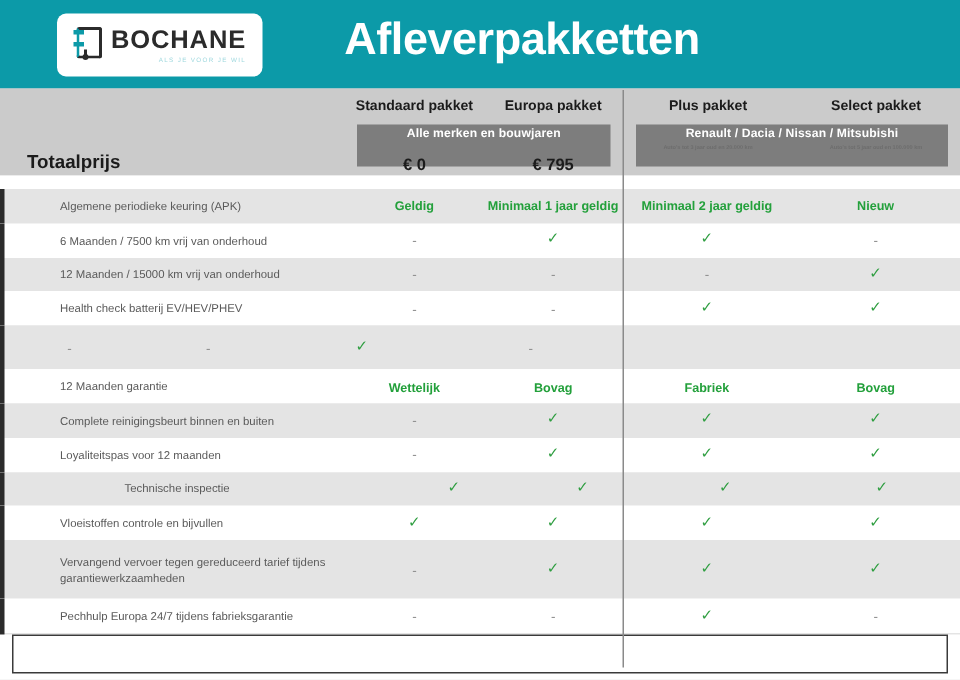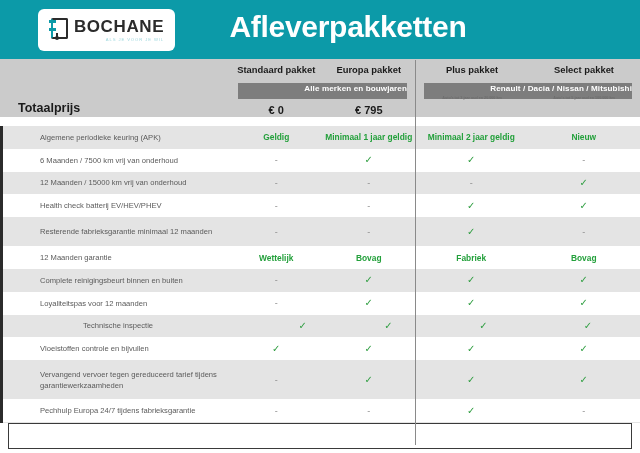--- a/index.html
+++ b/index.html
@@ -71,23 +71,23 @@
     font-size:12.5px;font-weight:bold;color:#1b1b1b;
   }
 
   
   .grp{position:absolute;top:59px;height:58px;}
   .grp-titles{position:absolute;top:5px;width:100%;display:flex;}
   .grp-title{
     flex:1;text-align:center;font-size:9.4px;font-weight:bold;color:#1b1b1b;
   }
   .grp-badge{
-    position:absolute;top:24px;left:8px;right:8px;height:16px;
+    position:absolute;top:24px;left:8px;right:8px;height:28px;
     background:#7d7d7d;color:#ffffff;
-    font-size:8.1px;font-weight:bold;text-align:right;line-height:12px;
+    font-size:8.1px;font-weight:bold;text-align:center;line-height:12px;
     letter-spacing:0.1px;
   }
   .grp-subs{position:absolute;top:37px;width:100%;display:flex;}
   .grp-sub{flex:1;text-align:center;font-size:3.7px;color:#6d6d6d;font-weight:bold;}
   .grp-prices{position:absolute;top:45px;width:100%;display:flex;}
   .grp-price{flex:1;text-align:center;font-size:11px;font-weight:bold;color:#1b1b1b;}
 
   
   .tbody{position:absolute;left:0;top:126px;width:640px;}
   .row{
@@ -228,21 +228,20 @@
           <div class="cell-val dash">-</div>
           <div class="cell-val dash">-</div>
         </div>
         <div class="col-gap-right">
           <div class="cell-val check">✓</div>
           <div class="cell-val check">✓</div>
         </div>
       </div>
       <div class="row odd" style="height: 29px;">
         <div class="tick-left"></div>
-        <div class="cell-label">Resterende fabrieksgarantie minimaal 12 maanden</div>
         <div class="col-gap-left">
           <div class="cell-val dash">-</div>
           <div class="cell-val dash">-</div>
         </div>
         <div class="col-gap-right">
           <div class="cell-val check">✓</div>
           <div class="cell-val dash">-</div>
         </div>
       </div>
       <div class="row even" style="height: 22.8px;">

